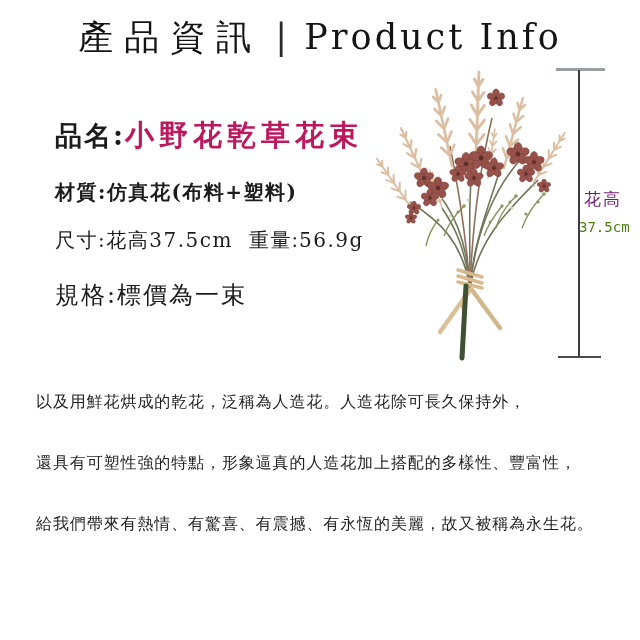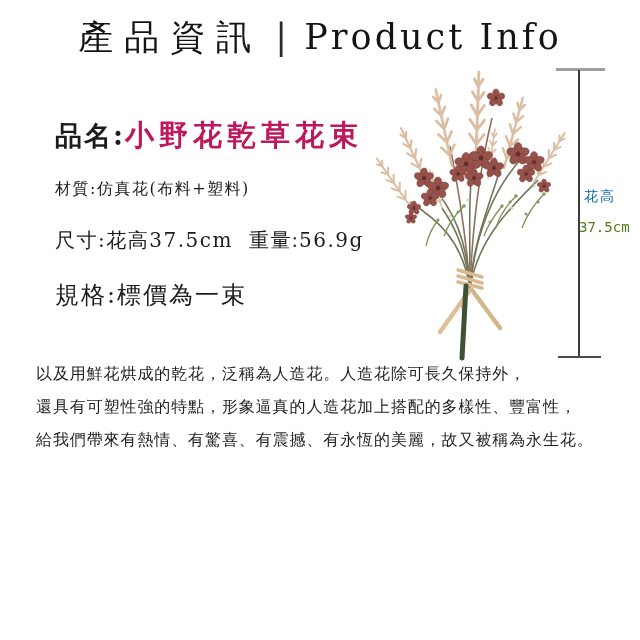--- a/index.html
+++ b/index.html
@@ -12,36 +12,36 @@
     position:absolute;top:14px;left:0;width:640px;text-align:center;
     font-size:35px;font-weight:500;white-space:nowrap;color:#141414;
   }
   .title .zh{letter-spacing:11px;}
   .title .divider{margin:0 6px 0 2px;font-weight:300;color:#2a2a2a;}
   .title .en{letter-spacing:3px;}
   
   .spec-row{position:absolute;left:55px;white-space:nowrap;}
   .row-name{top:116px;font-size:27px;font-weight:700;letter-spacing:2px;}
   .row-name .value{font-size:29px;letter-spacing:5px;}
-  .row-material{top:179px;font-size:16px;letter-spacing:1.5px;font-weight:400;}
+  .row-material{top:179px;font-size:20px;letter-spacing:1.5px;font-weight:700;}
   .row-size{top:227px;font-size:20px;letter-spacing:1.5px;font-weight:500;}
   .row-size .pair2{margin-left:16px;font-family:Liberation Serif, serif;}
   .row-spec{top:279px;font-size:24px;letter-spacing:2px;font-weight:400;}
   
   .para{position:absolute;left:26px;width:606px;font-size:16px;line-height:33px;
         letter-spacing:0.9px;color:#1e1e1e;}
   .para-1{top:357px;}
   .para-2{top:494px;}
   .para .line{white-space:nowrap;}
-  .para .line.indent{padding-left:10px;}
+  .para .line.indent{padding-left:10px;margin-top:28px;}
   
   .meas-vline{position:absolute;left:578px;top:70px;width:2px;height:288px;background:#3c3c3c;}
   .meas-cap-top{position:absolute;left:556px;top:68px;width:49px;height:3px;background:#9b9fa3;}
   .meas-cap-bottom{position:absolute;left:558px;top:356px;width:43px;height:2px;background:#4a4a4a;}
-  .meas-label{position:absolute;left:584px;top:188px;font-size:14px;letter-spacing:2px;color:#0369a1;}
+  .meas-label{position:absolute;left:584px;top:188px;font-size:17px;letter-spacing:2px;color:#701a75;}
   .meas-value{position:absolute;left:579px;top:219px;font-size:14px;color:#4d7c0f;font-family:"DejaVu Sans Mono","Liberation Mono",monospace;}
   
   .bouquet{position:absolute;left:366px;top:56px;width:210px;height:312px;}
 </style>
 </head>
 <body>
 
 <div class="canvas">
 
   <div class="title">

